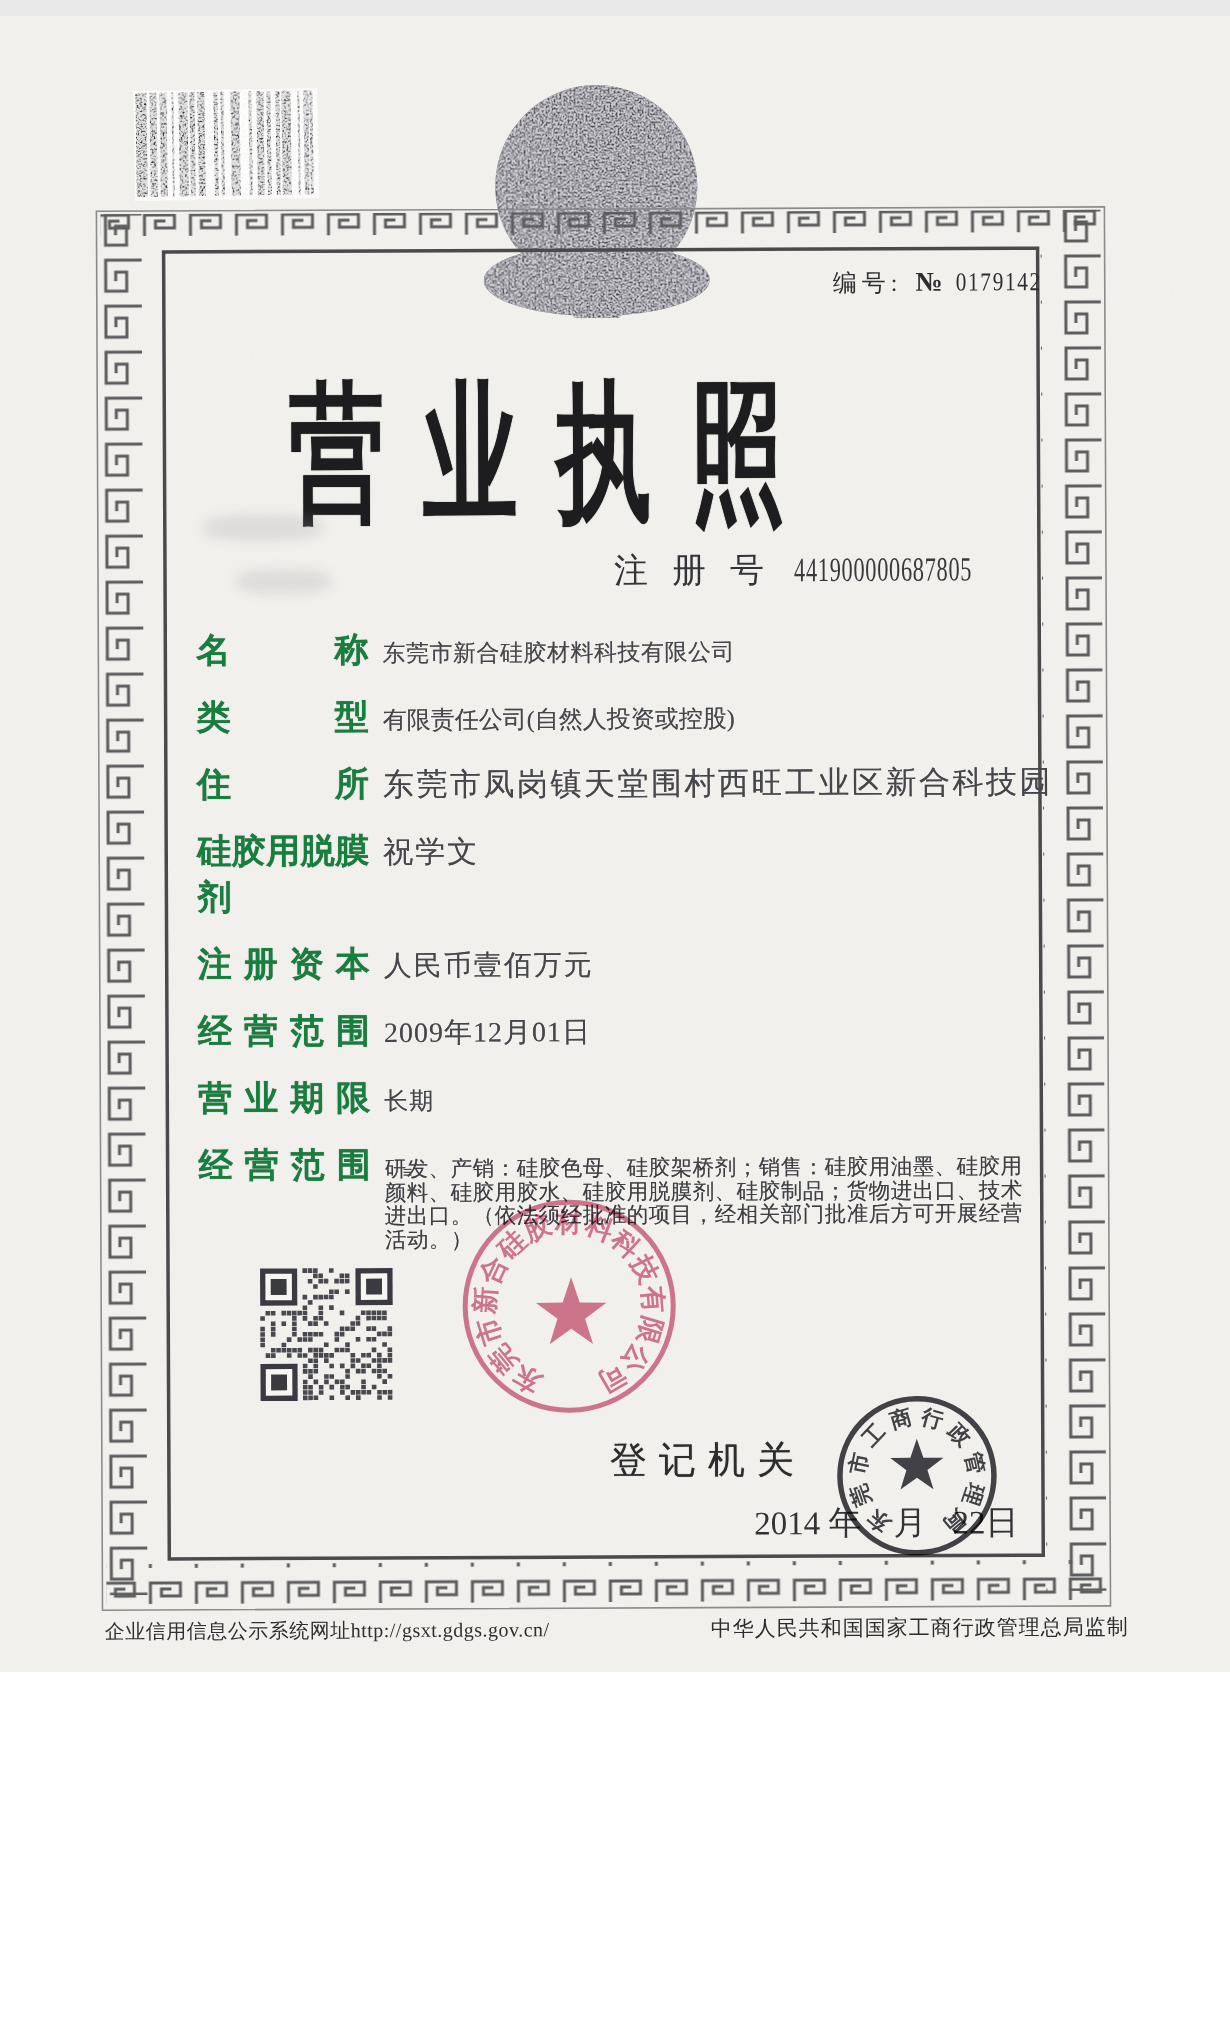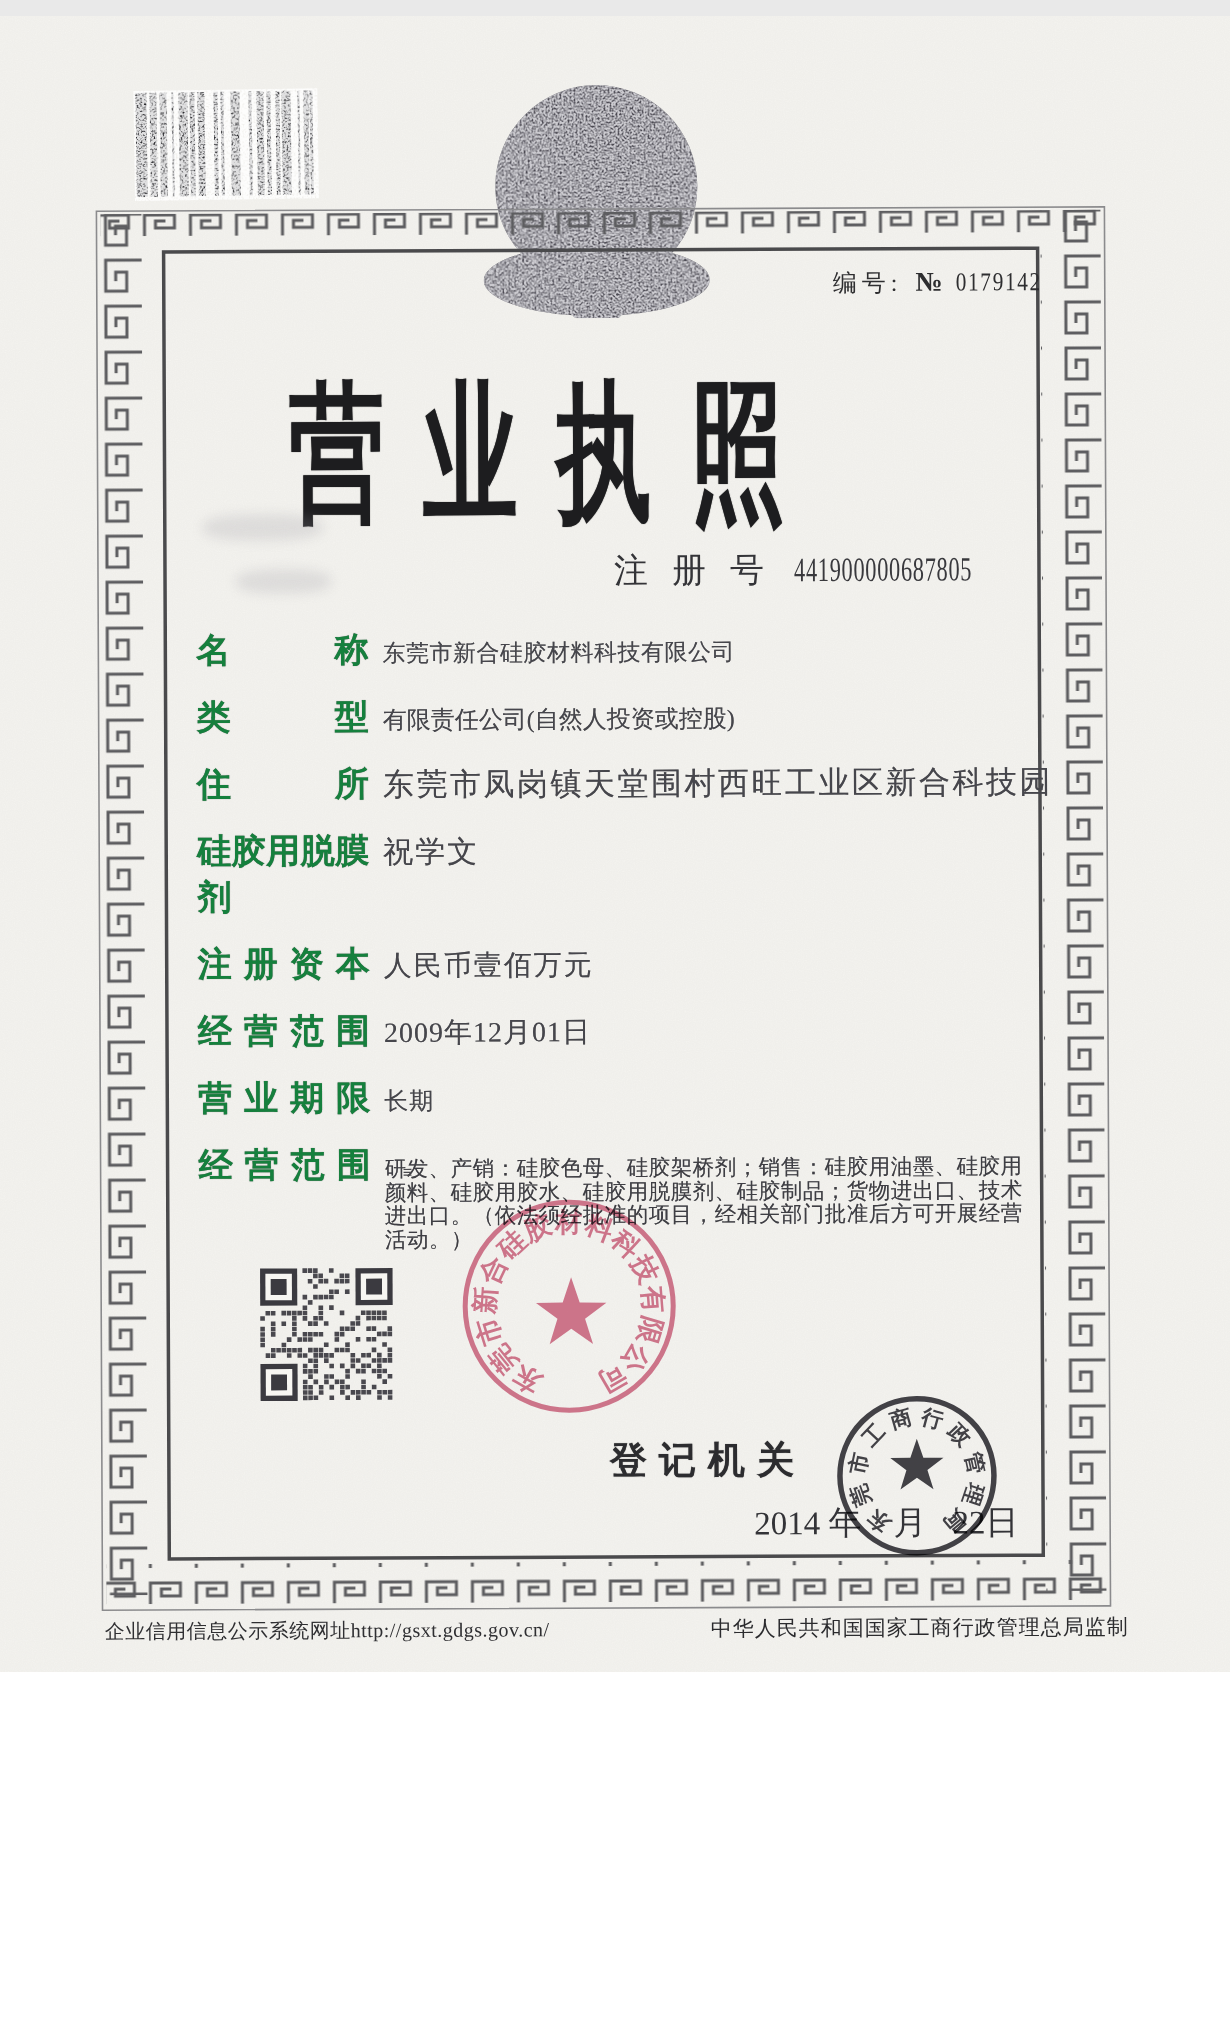--- a/index.html
+++ b/index.html
@@ -35,21 +35,21 @@
   .v-name{font-size:23px;letter-spacing:.5px;}
   .v-type{font-size:24px;}
   .v-addr{font-size:31px;letter-spacing:2.5px;}
   .v-person{font-size:30px;letter-spacing:2px;}
   .v-cap{font-size:28px;letter-spacing:2px;}
   .v-date{font-size:28px;letter-spacing:1px;}
   .v-term{font-size:24px;letter-spacing:1px;}
   .v-scope{font-size:21.5px;line-height:23.5px;width:648px;letter-spacing:.5px;color:#3e3e44;}
 
   
-  .regorgan{left:608px;top:1420px;font-size:37px;font-weight:700;letter-spacing:12px;color:#2c2c2f;
+  .regorgan{left:608px;top:1420px;font-size:37px;font-weight:400;letter-spacing:12px;color:#2c2c2f;
             text-shadow:0 0 .8px rgba(40,40,40,.7);text-align:right;}
   .issuedate{left:752px;top:1486px;display:flex;align-items:baseline;font-size:33px;color:#333337;white-space:nowrap;}
   .issuedate .d2{margin-left:32px;}
   .issuedate .d3{margin-left:26px;}
 
   
   .footL{left:102px;top:1600px;font-size:20px;color:#2f2f32;letter-spacing:.5px;}
   .footR{left:708px;top:1599px;font-size:21px;color:#2b2b2e;letter-spacing:1px;}
 
   .seal{mix-blend-mode:multiply;}

